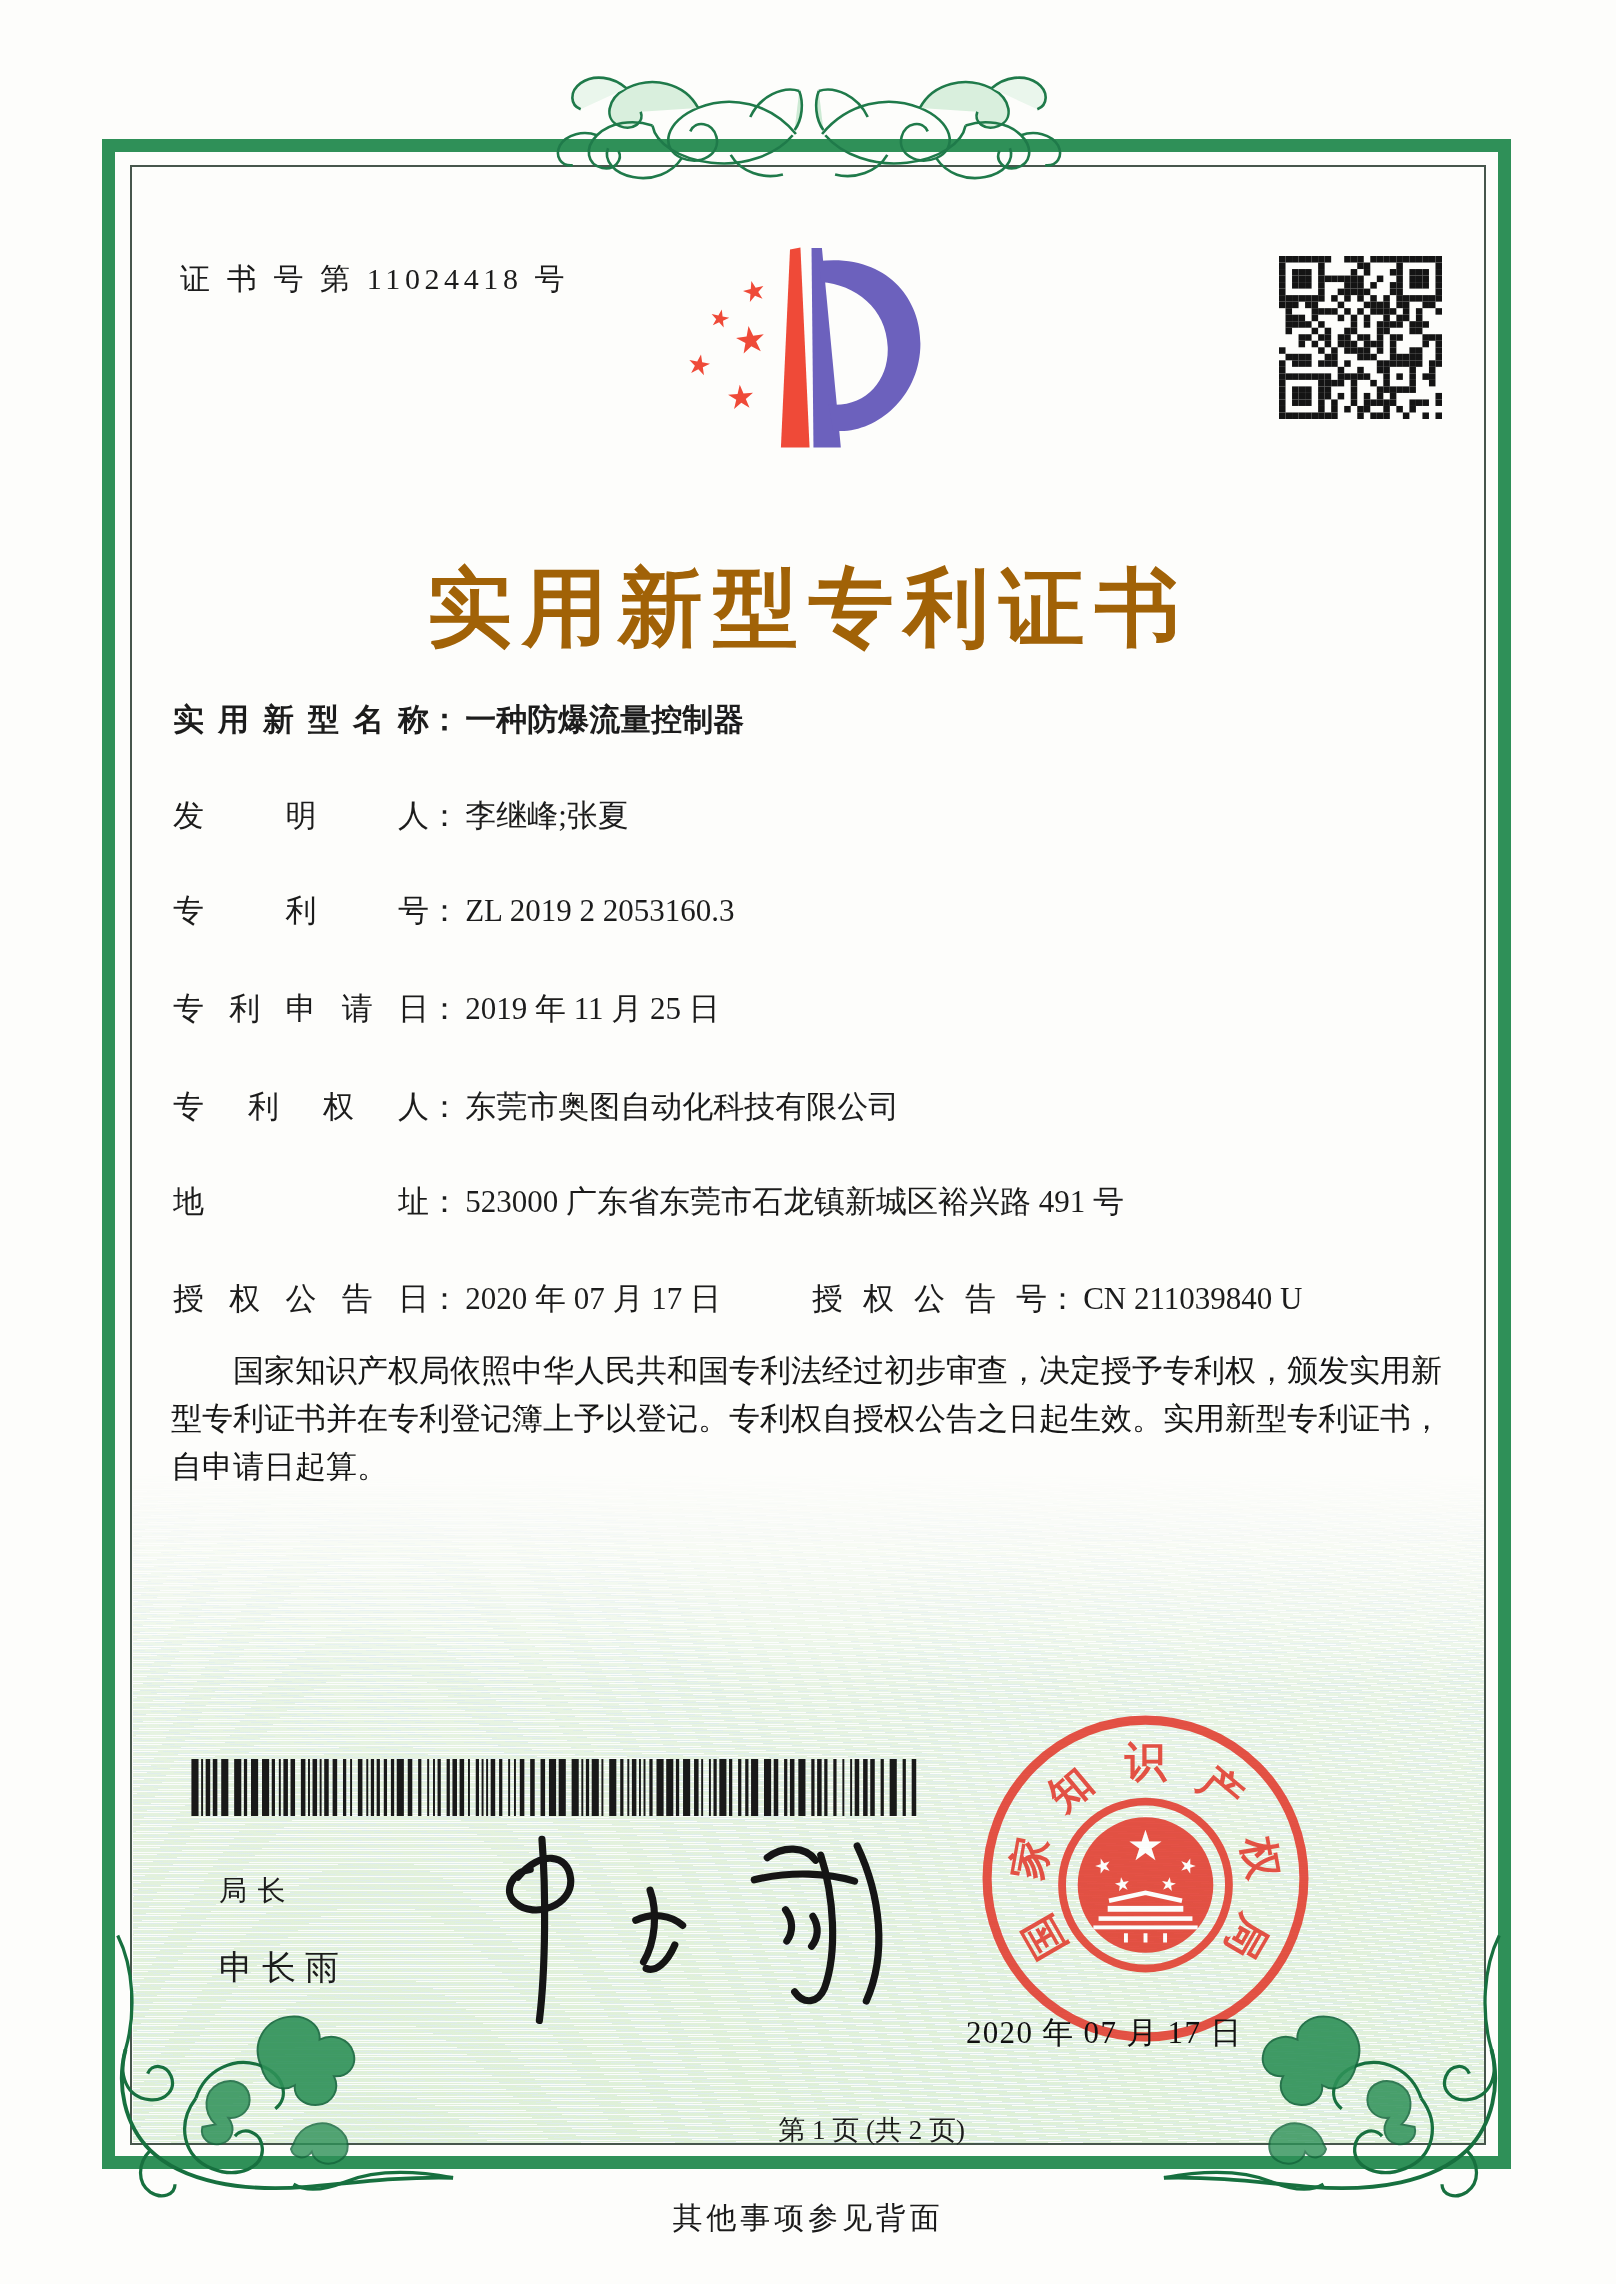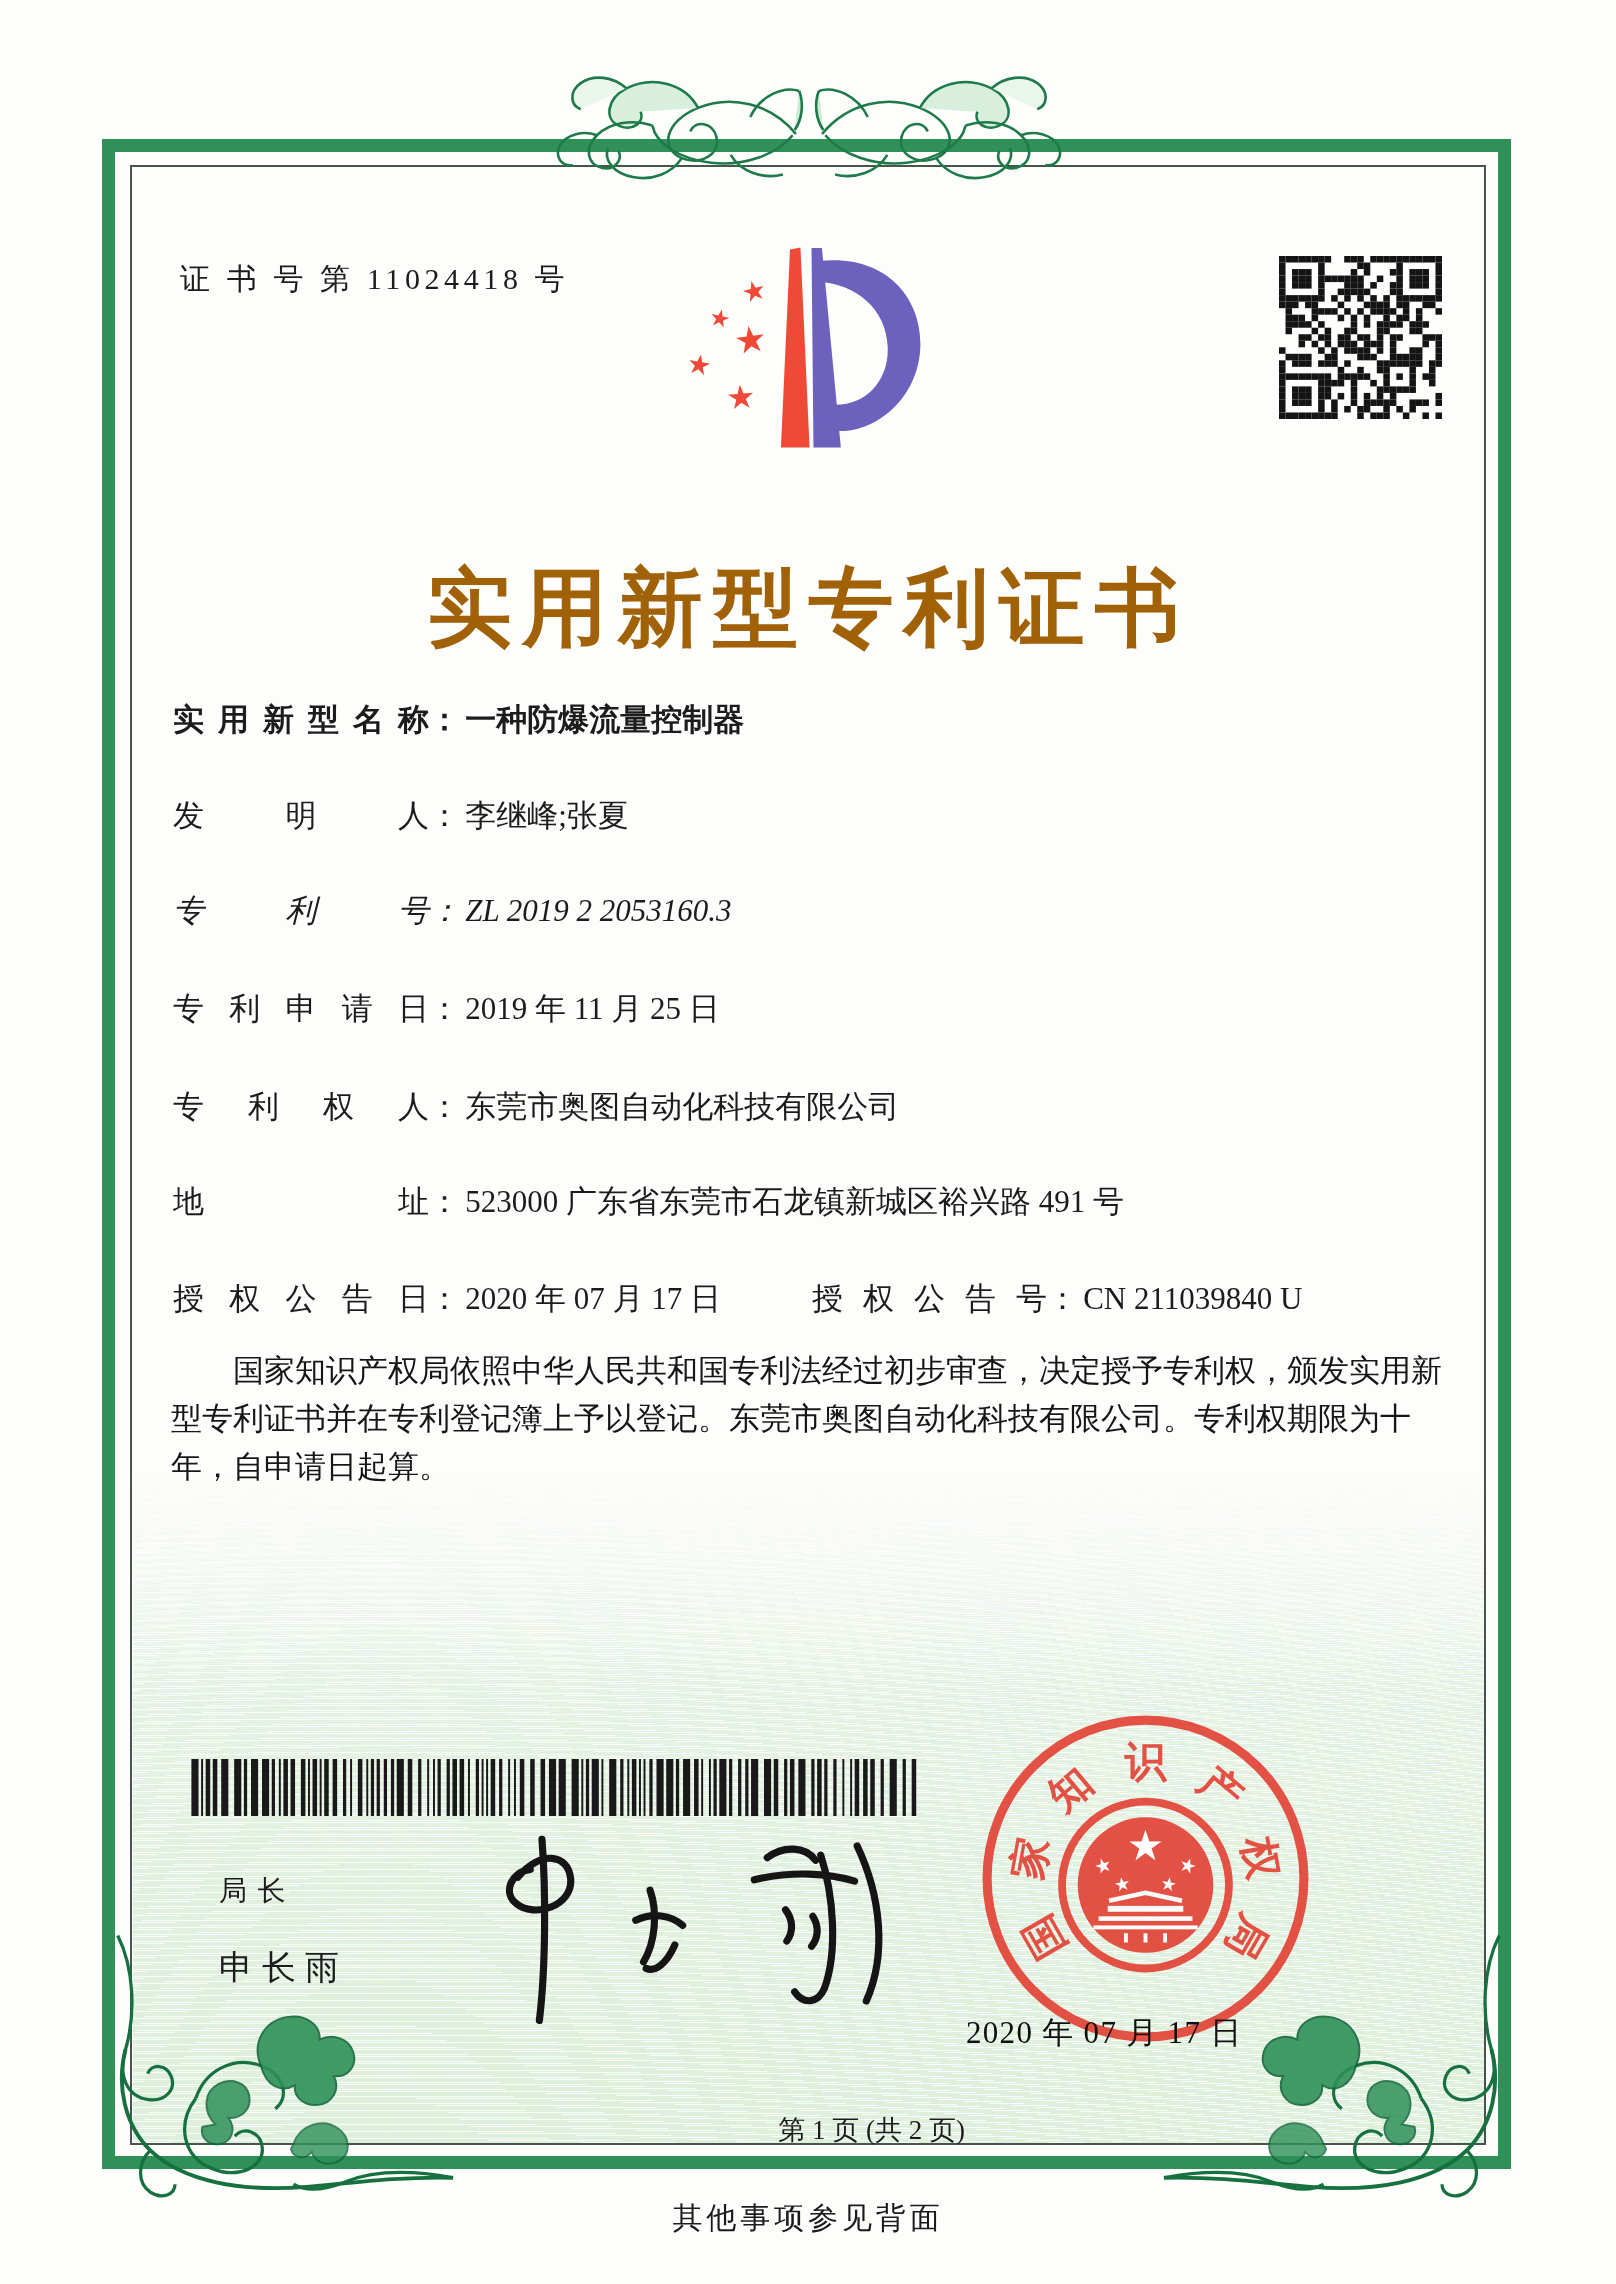--- a/index.html
+++ b/index.html
@@ -467,41 +467,41 @@
   </svg>
 
 <div class="abs doc-title">实用新型专利证书</div>
 
 <div class="abs row" style="top:699px;font-weight:bold;">
   <span class="row-label">实用新型名称</span><span class="row-colon">：</span><span class="row-value">一种防爆流量控制器</span>
 </div>
 <div class="abs row" style="top:795px;">
   <span class="row-label">发明人</span><span class="row-colon">：</span><span class="row-value">李继峰;张夏</span>
 </div>
-<div class="abs row" style="top:890px;font-style:italic;">
+<div class="abs row" style="top:890px;">
   <span class="row-label">专利号</span><span class="row-colon">：</span><span class="row-value">ZL 2019 2 2053160.3</span>
 </div>
 <div class="abs row" style="top:988px;">
   <span class="row-label">专利申请日</span><span class="row-colon">：</span><span class="row-value">2019 年 11 月 25 日</span>
 </div>
 <div class="abs row" style="top:1086px;">
   <span class="row-label">专利权人</span><span class="row-colon">：</span><span class="row-value">东莞市奥图自动化科技有限公司</span>
 </div>
 <div class="abs row" style="top:1181px;">
   <span class="row-label">地址</span><span class="row-colon">：</span><span class="row-value">523000 广东省东莞市石龙镇新城区裕兴路 491 号</span>
 </div>
 <div class="abs row" style="top:1278px;">
   <span class="row-label">授权公告日</span><span class="row-colon">：</span><span class="row-value">2020 年 07 月 17 日</span>
   <span class="pair2">
     <span class="row-label w2">授权公告号</span><span class="row-colon">：</span><span class="row-value">CN 211039840 U</span>
   </span>
 </div>
 
 <div class="abs legal">
-  <p>国家知识产权局依照中华人民共和国专利法经过初步审查，决定授予专利权，颁发实用新型专利证书并在专利登记簿上予以登记。东莞市奥图自动化科技有限公司。专利权期限为十年，自申请日起算。</p>
+  <p>国家知识产权局依照中华人民共和国专利法经过初步审查，决定授予专利权，颁发实用新型专利证书并在专利登记簿上予以登记。专利权自授权公告之日起生效。实用新型专利证书，自申请日起算。</p>
 </div>
 
 <svg id="bc" class="abs" style="left:189px;top:1759px;" width="740" height="57" viewBox="0 0 1135 88">
     <rect x="0" y="0" width="11" height="88" fill="#191919"></rect>
     <rect x="15" y="0" width="3" height="88" fill="#191919"></rect>
     <rect x="22" y="0" width="7" height="88" fill="#191919"></rect>
     <rect x="33" y="0" width="7" height="88" fill="#191919"></rect>
     <rect x="46" y="0" width="11" height="88" fill="#191919"></rect>
     <rect x="66" y="0" width="11" height="88" fill="#191919"></rect>
     <rect x="81" y="0" width="5" height="88" fill="#191919"></rect>

